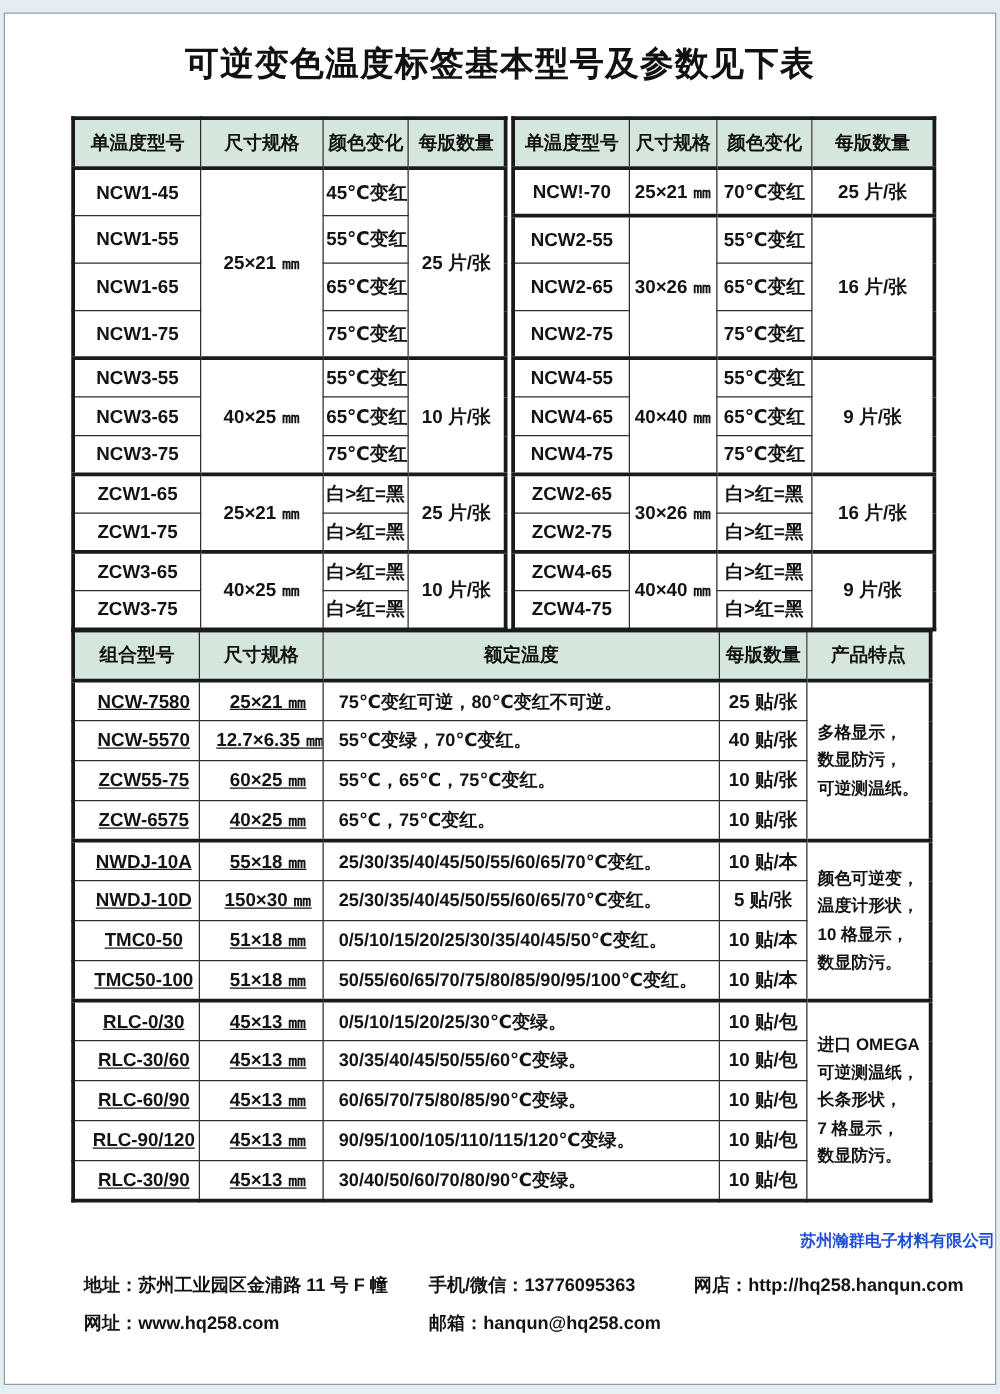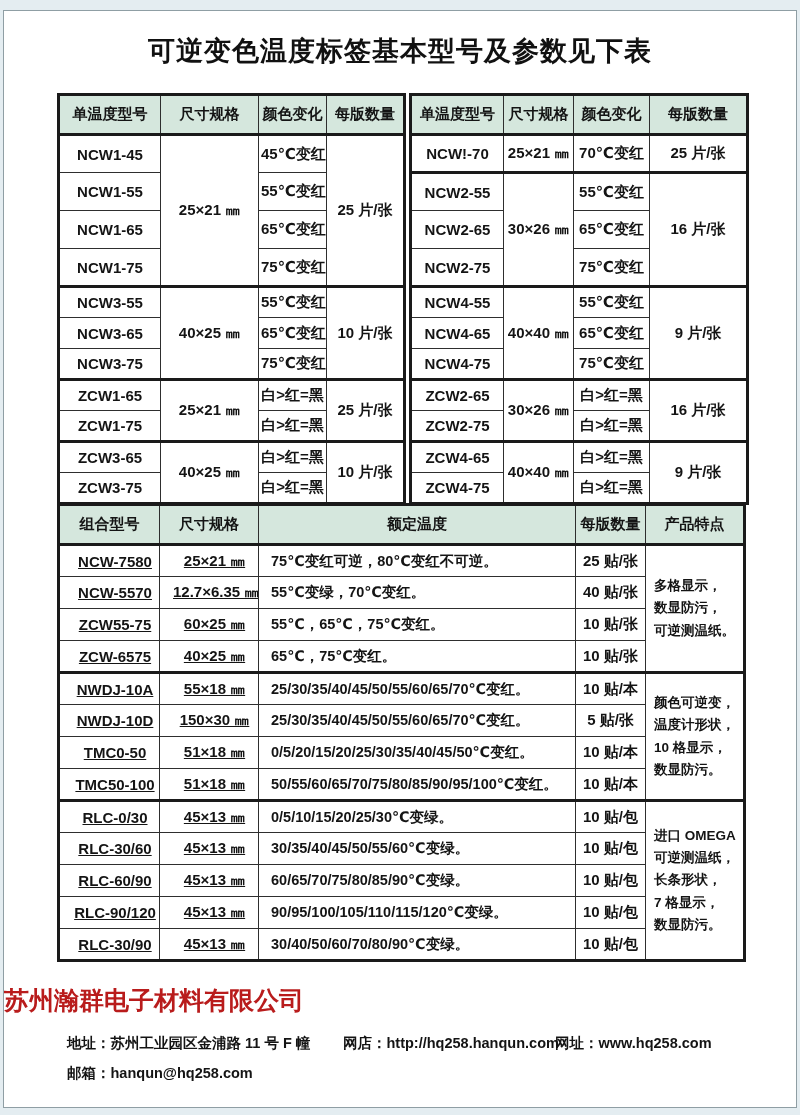--- a/index.html
+++ b/index.html
@@ -58,21 +58,21 @@
   .t2 col.c-temp{width:317px;}  .t2 col.c-qty{width:70px;}
   .t2 col.c-feat{width:99px;}
   .t2 td.model,.t2 td.size{text-align:center;padding-left:13px;text-decoration:underline;}
   .t2 td.temp{text-align:left;padding-left:12px;font-size:14.5px;}
   .t2 td.feat{
     text-align:left;padding-left:8px;padding-right:2px;
     font-size:13.5px;line-height:1.65;white-space:normal;
   }
   .footer{margin-top:22px;}
   .company{
-    text-align:left;font-size:25px;font-weight:700;margin:0;color:#b91c1c;
+    text-align:right;font-size:13px;font-weight:700;margin:0;color:#1d4ed8;
   }
   .contact{
     width:690px;margin:17px auto 0 auto;
     display:grid;grid-template-columns:276px 212px 202px;
     row-gap:11px;
     font-size:14.5px;font-weight:700;
   }
   .contact .cell{white-space:nowrap;padding-left:12px;}
 </style>
 </head>
@@ -288,21 +288,21 @@
       </tr>
       <tr>
         <td class="model">NWDJ-10D</td>
         <td class="size">150×30 ㎜</td>
         <td class="temp">25/30/35/40/45/50/55/60/65/70℃变红。</td>
         <td>5 贴/张</td>
       </tr>
       <tr>
         <td class="model">TMC0-50</td>
         <td class="size">51×18 ㎜</td>
-        <td class="temp">0/5/20/15/20/25/30/35/40/45/50℃变红。</td>
+        <td class="temp">0/5/10/15/20/25/30/35/40/45/50℃变红。</td>
         <td>10 贴/本</td>
       </tr>
       <tr>
         <td class="model">TMC50-100</td>
         <td class="size">51×18 ㎜</td>
         <td class="temp">50/55/60/65/70/75/80/85/90/95/100℃变红。</td>
         <td>10 贴/本</td>
       </tr>
 
       <tr class="grp">
@@ -343,19 +343,20 @@
         <td>10 贴/包</td>
       </tr>
       </tbody>
     </table>
   </div>
 
   <div class="footer">
     <p class="company">苏州瀚群电子材料有限公司</p>
     <div class="contact">
       <div class="cell">地址：苏州工业园区金浦路 11 号 F 幢</div>
+      <div class="cell">手机/微信：13776095363</div>
       <div class="cell">网店：http://hq258.hanqun.com</div>
       <div class="cell">网址：www.hq258.com</div>
       <div class="cell">邮箱：hanqun@hq258.com</div>
     </div>
   </div>
 
 </div>
 
 </body></html>

